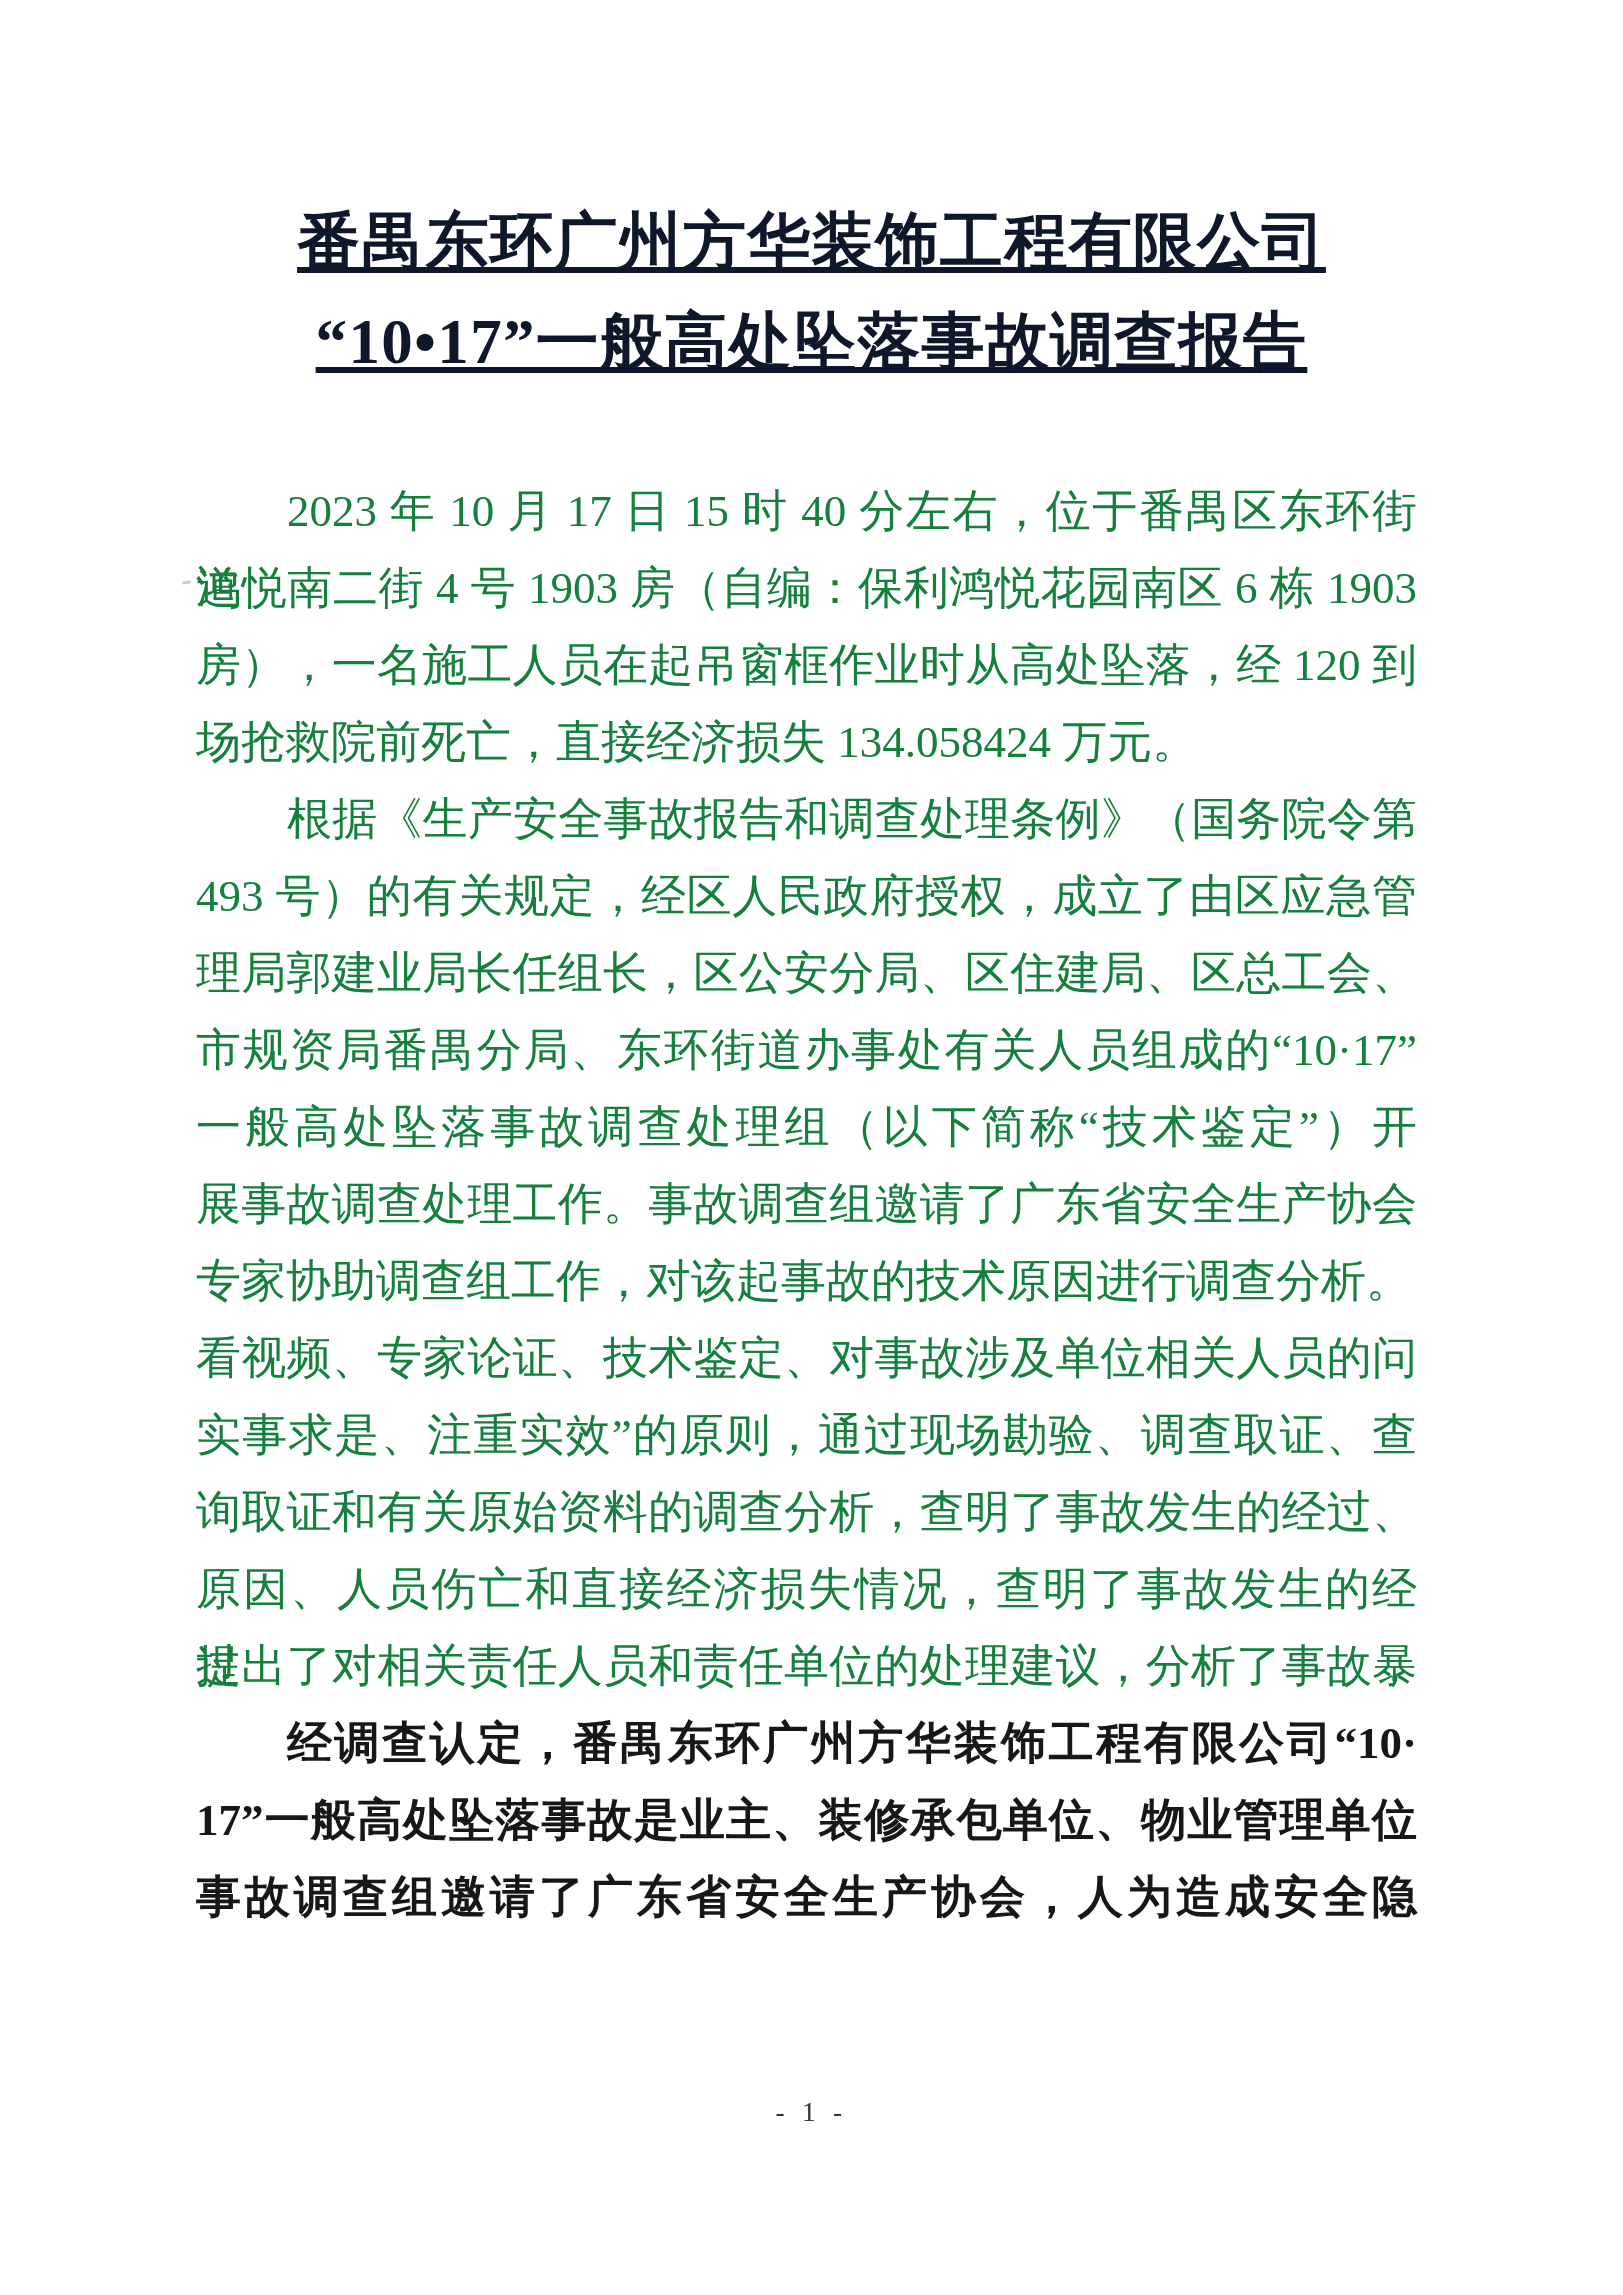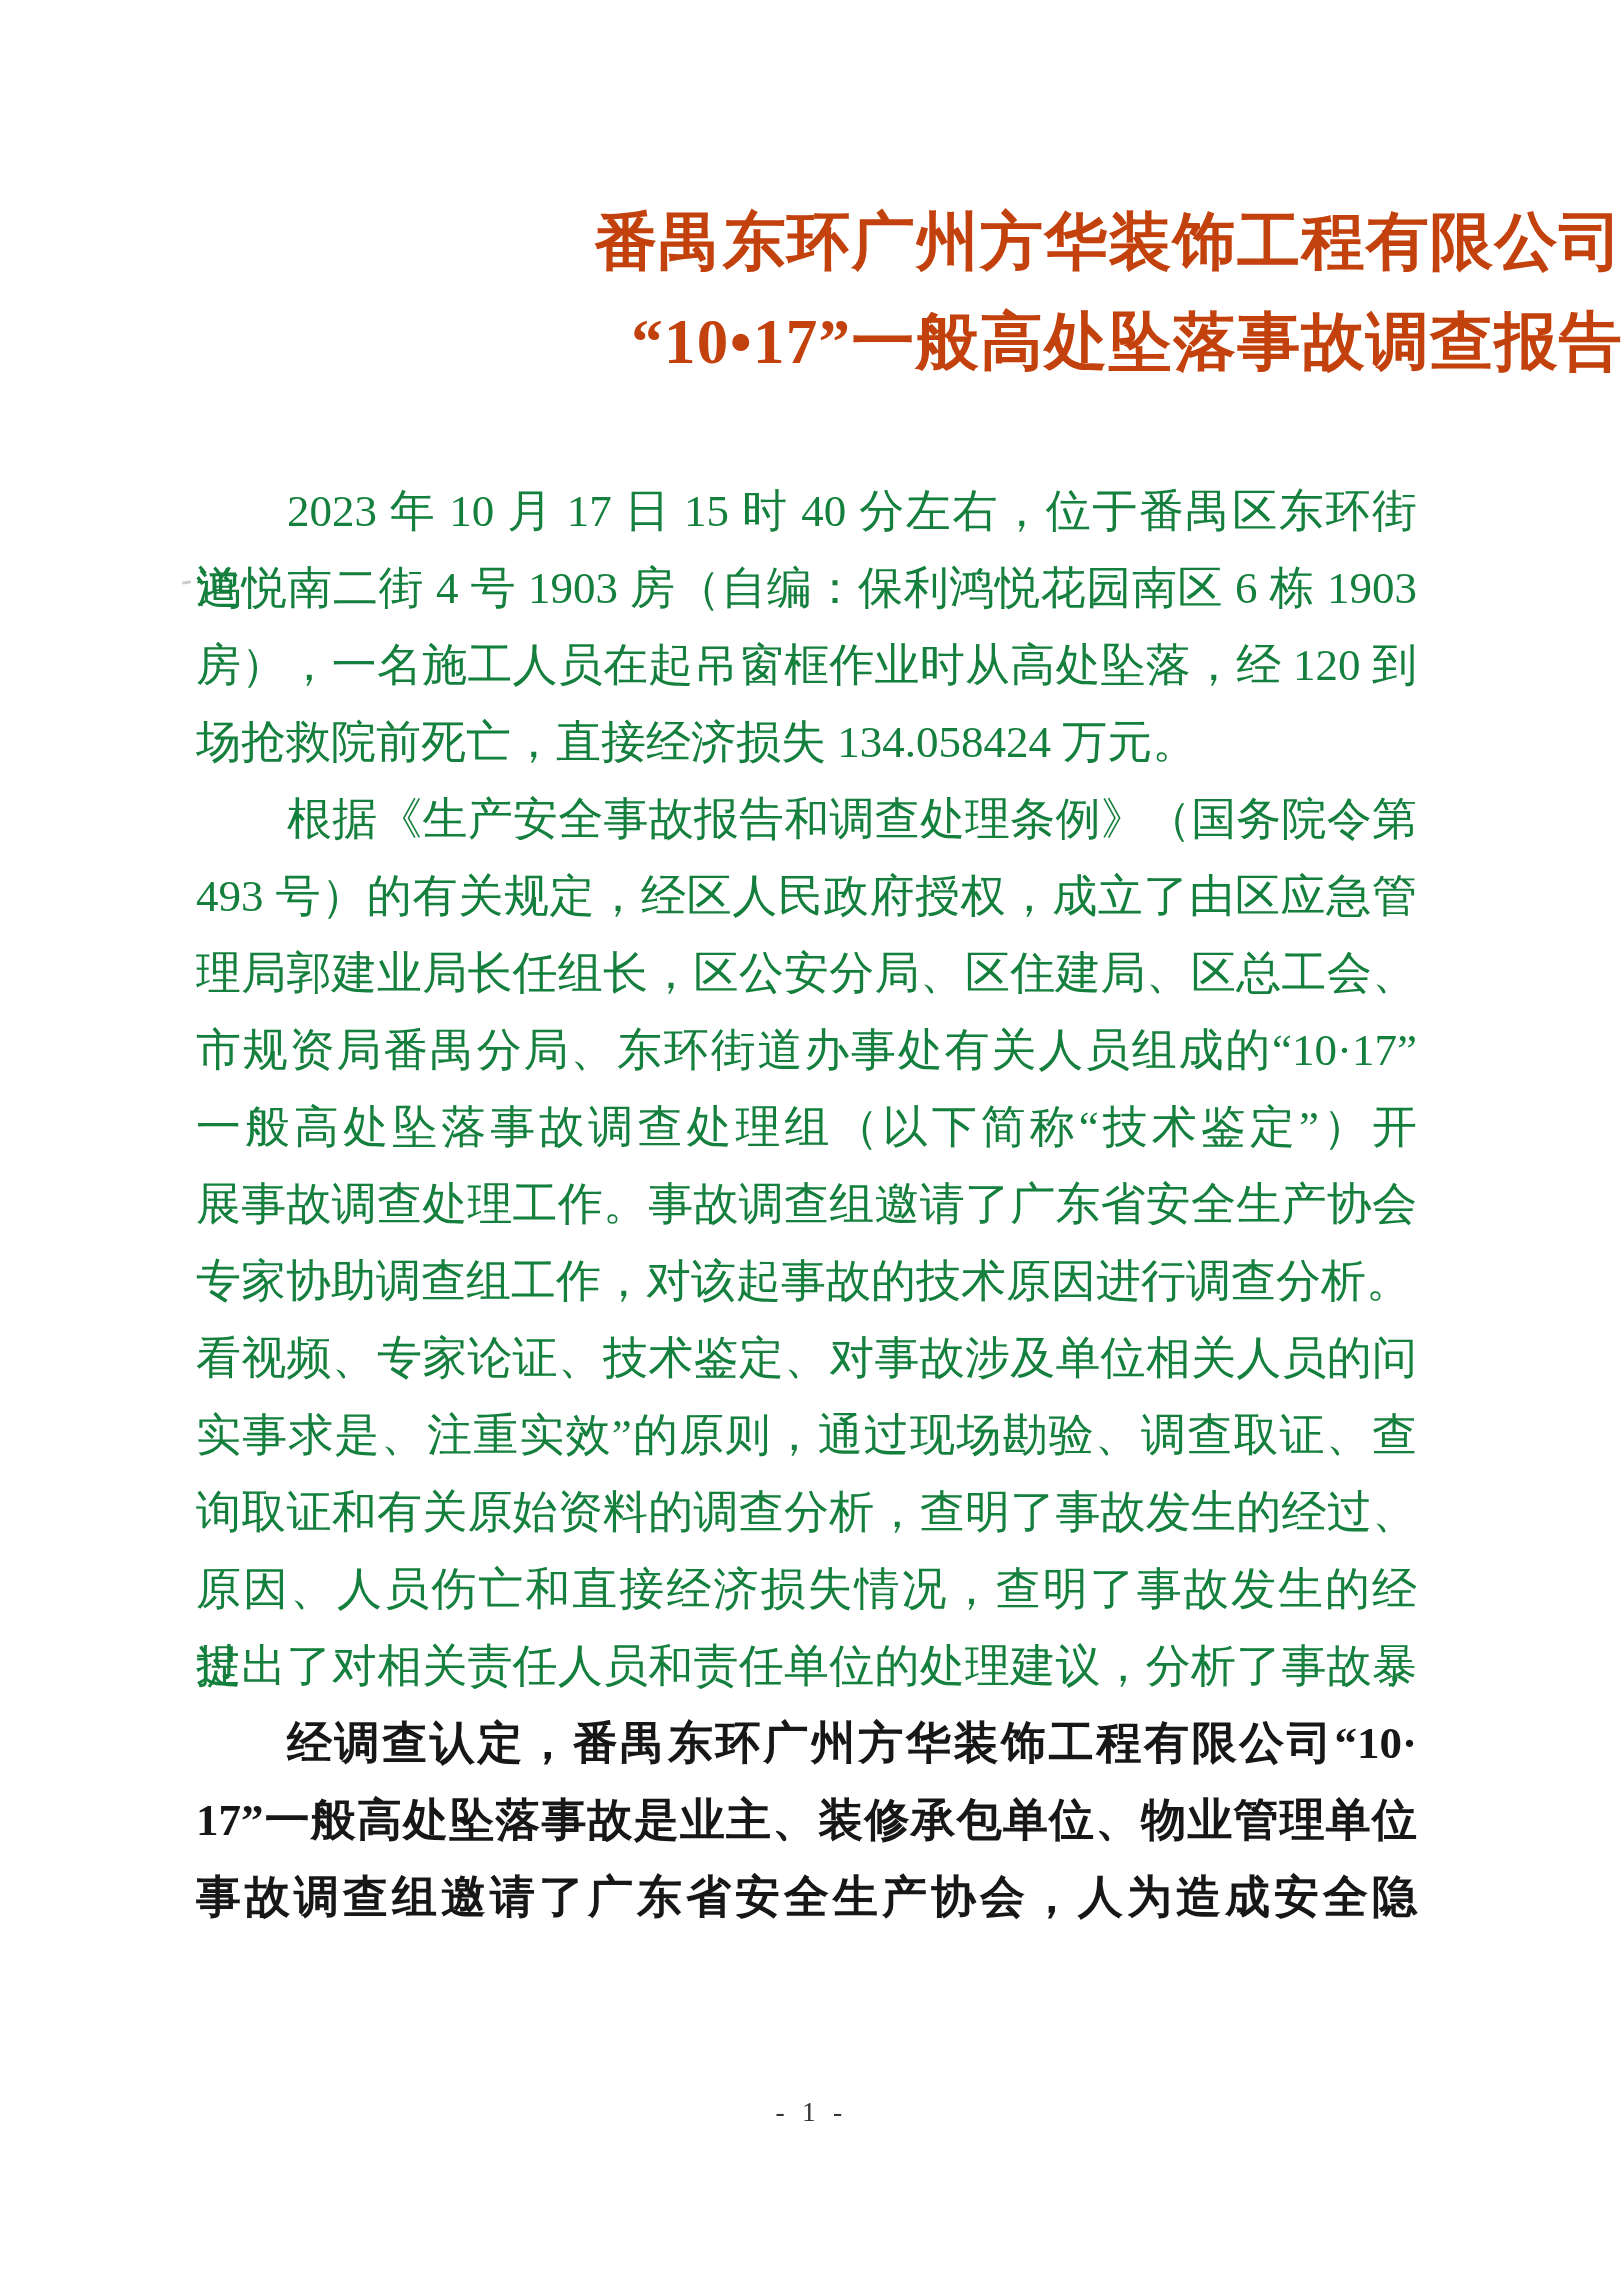--- a/index.html
+++ b/index.html
@@ -17,24 +17,25 @@
     width: 1623px;
     height: 2295px;
     background: #ffffff;
     overflow: hidden;
   }
   .doc-title {
     position: absolute;
     top: 192px;
     left: 0;
     width: 100%;
-    text-align: right;
+    text-align: center;
     font-weight: 700;
     font-size: 63px;
-    color: #c2410c;
+    color: #0f172a;
+    text-decoration: underline;
   }
   .doc-title .title-line {
     line-height: 100px;
     letter-spacing: 1.3px;
     white-space: nowrap;
   }
   .body-text {
     position: absolute;
     left: 196px;
     top: 473px;

